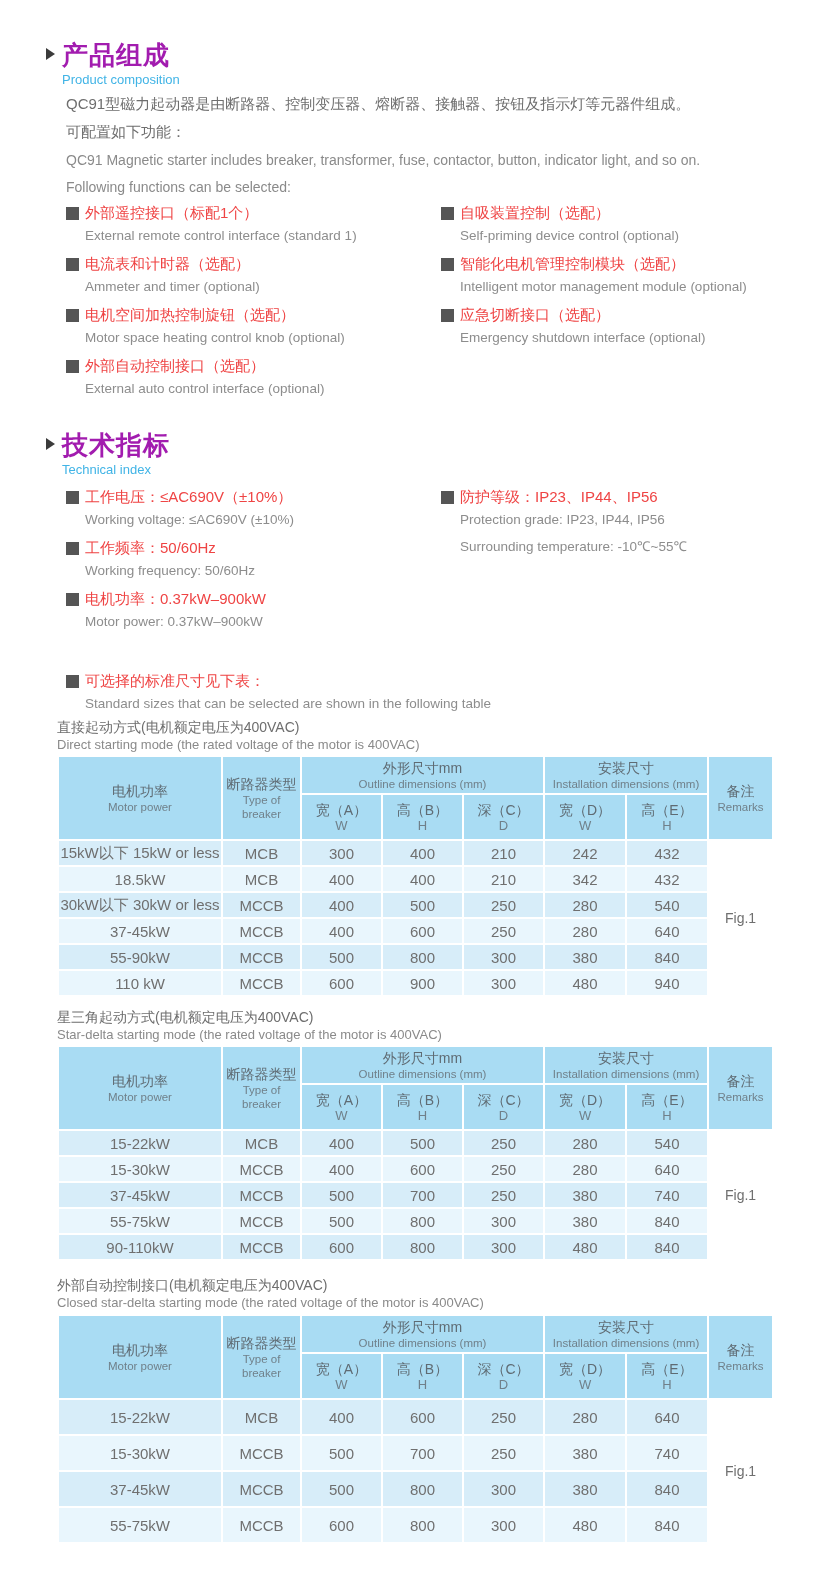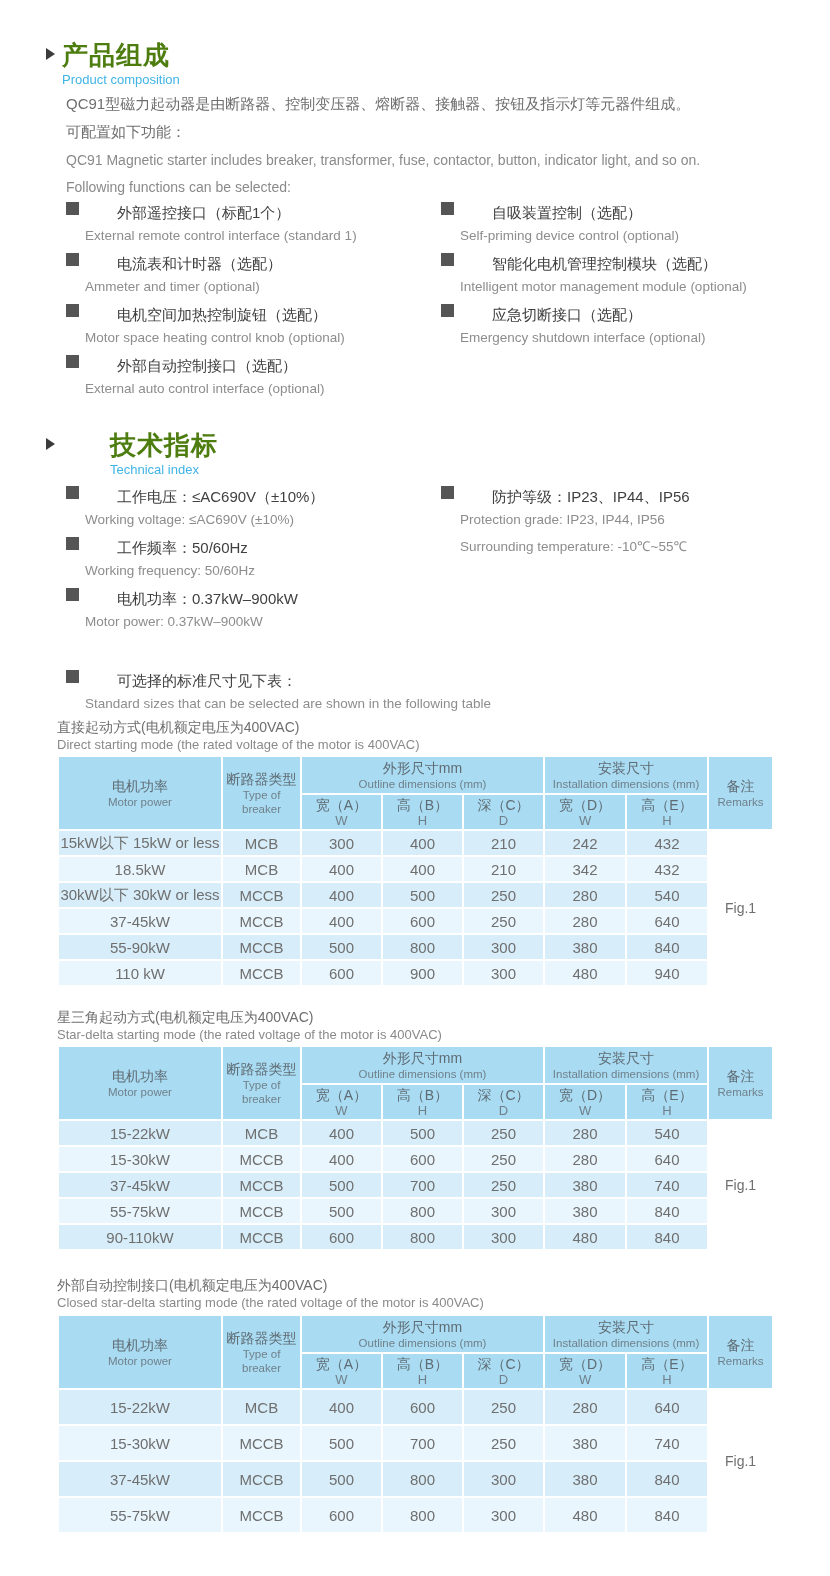--- a/index.html
+++ b/index.html
@@ -11,50 +11,50 @@
   .abs { position:absolute; }
 
   
   .sec-title { display:flex; align-items:flex-start; }
   .tri {
     width:0; height:0; margin-top:8px; margin-right:7px;
     border-left:9px solid #3b3b3b;
     border-top:6px solid transparent;
     border-bottom:6px solid transparent;
   }
-  .t-zh { font-size:26px; color:#4d7c0f; letter-spacing:1px; font-weight:bold; line-height:30px; }
+  .t-zh { font-size:26px; color:#a21caf; letter-spacing:1px; font-weight:bold; line-height:30px; }
   .t-en { font-size:13px; color:#41b4e6; margin-top:2px; }
 
   
   .para-zh { font-size:15px; color:#6e6e6e; line-height:18px; margin-bottom:10px; }
   .para-en { font-size:14px; color:#8a8a8a; line-height:18px; margin-bottom:9px; }
 
   
   .two-col { display:flex; width:760px; }
   .col-l { width:375px; flex:0 0 375px; }
   .col-r { flex:1; }
   .item { margin-bottom:8px; }
-  .zh-line { font-size:15px; color:#404040; line-height:22px; display:flex; align-items:flex-start;gap:32px; }
+  .zh-line { font-size:15px; color:#ef4444; line-height:22px; display:flex; align-items:center; }
   .bullet { display:inline-block; width:13px; height:13px; background:#555555; margin-right:6px; flex:0 0 13px; }
   .en-line { font-size:13.5px; color:#8d8d8d; line-height:19px; margin-left:19px; margin-top:2px; }
 
   
   .cap-zh { font-size:14px; color:#6e6e6e; line-height:18px; }
   .cap-en { font-size:13px; color:#8a8a8a; line-height:18px; }
 
   
   table { border-collapse:collapse; width:715px; table-layout:fixed; }
   th, td { border:2px solid #ffffff; text-align:center; vertical-align:middle; }
   thead th { background:#a9dcf3; color:#62707a; font-weight:normal; }
   .th-zh { font-size:14px; color:#5f6b73; line-height:17px; }
   .th-en { font-size:11.5px; color:#70808a; line-height:14px; }
   .sub-zh { font-size:14px; color:#5f6b73; line-height:16px; }
   .sub-letter { font-size:13px; color:#70808a; line-height:15px; }
   tr.hrow1 th { height:38px; }
-  tr.hrow2 th { height:36px; }
+  tr.hrow2 th { height:46px; }
   tbody td { font-size:15px; color:#6f6f6f; height:26px; }
   table.t3 tbody td { height:36px; }
   tbody tr.row-dark td { background:#d7edf9; }
   tbody tr.row-light td { background:#e9f6fd; }
   td.remark-cell { font-size:14px; color:#6f6f6f; }
 </style>
 </head>
 <body>
 
 <div class="abs sec-title" style="top:40px; left:46px;">
@@ -121,21 +121,21 @@
     <div class="item">
       <div class="zh-line">
           <span class="bullet"></span>
           <span>应急切断接口（选配）</span>
         </div>
       <div class="en-line">Emergency shutdown interface (optional)</div>
     </div>
   </div>
 </div>
 
-<div class="abs sec-title" style="top:430px; left:46px;gap:48px;">
+<div class="abs sec-title" style="top:430px; left:46px;">
   <span class="tri"></span>
   <div>
     <div class="t-zh">技术指标</div>
     <div class="t-en">Technical index</div>
   </div>
 </div>
 
 <div class="abs two-col" style="top:486px; left:66px;">
   <div class="col-l">
     <div class="item">

